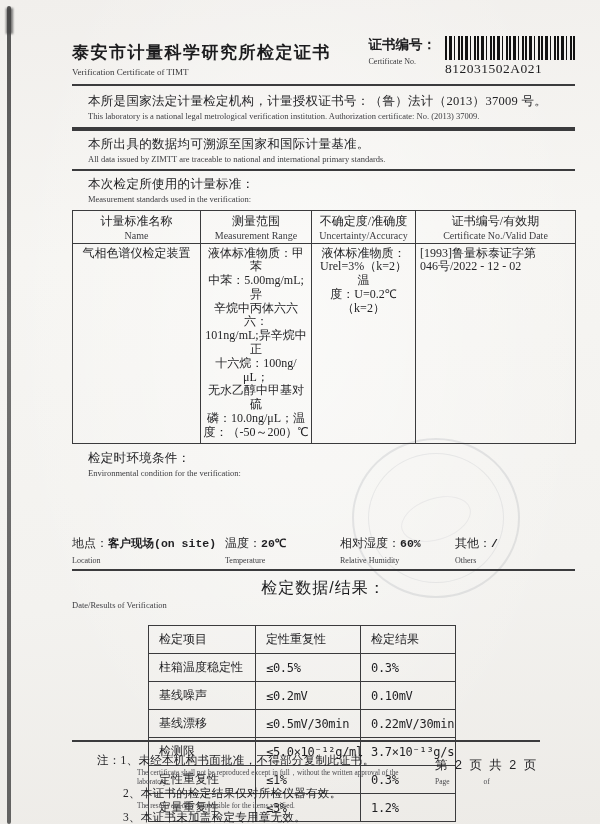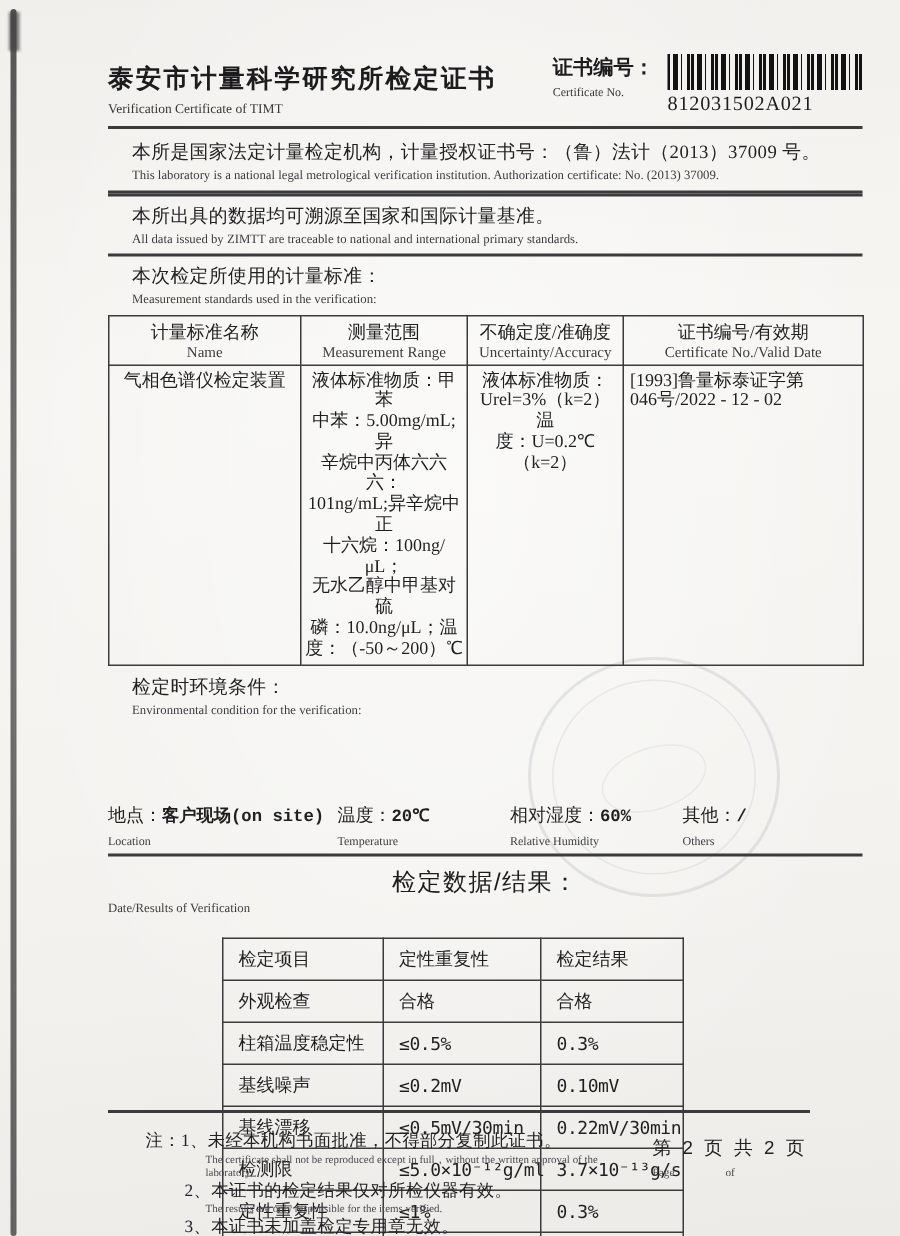--- a/index.html
+++ b/index.html
@@ -210,25 +210,20 @@
         <col style="width:105px">
         <col style="width:95px">
       </colgroup>
     <tbody>
         <tr>
       <td class="res-item">检定项目</td>
       <td class="res-item">定性重复性</td>
       <td class="res-item">检定结果</td>
     </tr>
     <tr>
-      <td class="res-item">外观检查</td>
-      <td class="res-item">合格</td>
-      <td class="res-item">合格</td>
-    </tr>
-    <tr>
       <td class="res-item">柱箱温度稳定性</td>
       <td class="res-val">≤0.5%</td>
       <td class="res-val">0.3%</td>
     </tr>
     <tr>
       <td class="res-item">基线噪声</td>
       <td class="res-val">≤0.2mV</td>
       <td class="res-val">0.10mV</td>
     </tr>
     <tr>

